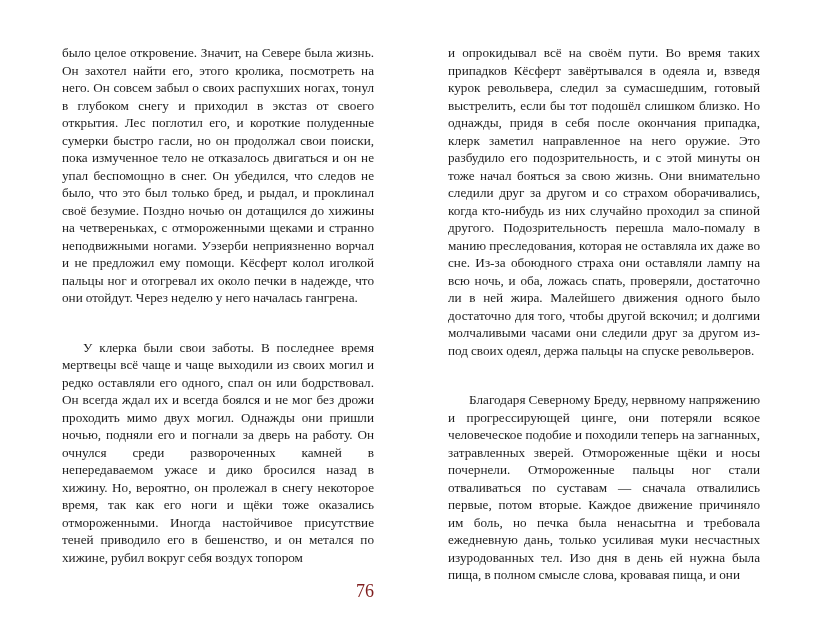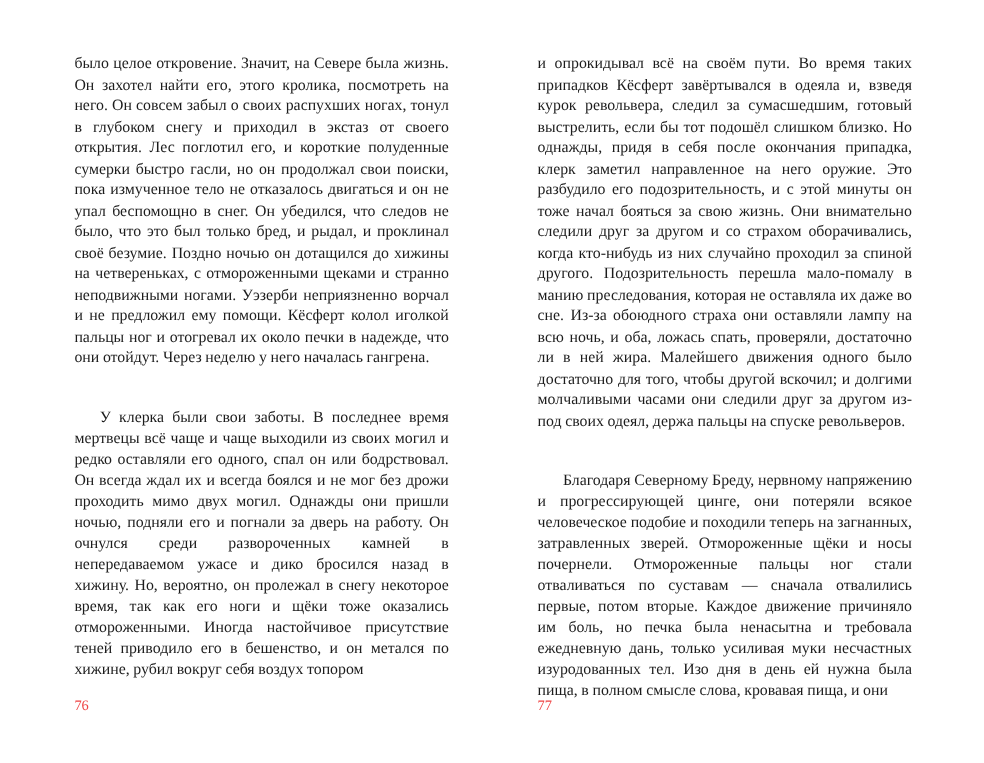--- a/index.html
+++ b/index.html
@@ -43,39 +43,38 @@
     }
     .para.indent {
       text-indent: 1.6em;
       margin-top: 32px;
     }
     .page-number {
       position: absolute;
       top: 537px;
       left: 0;
       width: 100%;
-      text-align: left;
-      font-size: 12px;
-      color: #ef4444;
+      text-align: right;
+      font-size: 18px;
+      color: #7f1d1d;
     }
   </style>
 </head>
 <body>
 
 <div class="spread">
 
   <div class="page">
     <div class="page-text">
       <p class="para no-indent">было целое откровение. Значит, на Севере была жизнь. Он захотел найти его, этого кролика, посмотреть на него. Он совсем забыл о своих распухших ногах, тонул в глубоком снегу и приходил в экстаз от своего открытия. Лес поглотил его, и короткие полуденные сумерки быстро гасли, но он продолжал свои поиски, пока измученное тело не отказалось двигаться и он не упал беспомощно в снег. Он убедился, что следов не было, что это был только бред, и рыдал, и проклинал своё безумие. Поздно ночью он дотащился до хижины на четвереньках, с отмороженными щеками и странно неподвижными ногами. Уэзерби неприязненно ворчал и не предложил ему помощи. Кёсферт колол иголкой пальцы ног и отогревал их около печки в надежде, что они отойдут. Через неделю у него началась гангрена.</p>
       <p class="para indent">У клерка были свои заботы. В последнее время мертвецы всё чаще и чаще выходили из своих могил и редко оставляли его одного, спал он или бодрствовал. Он всегда ждал их и всегда боялся и не мог без дрожи проходить мимо двух могил. Однажды они пришли ночью, подняли его и погнали за дверь на работу. Он очнулся среди развороченных камней в непередаваемом ужасе и дико бросился назад в хижину. Но, вероятно, он пролежал в снегу некоторое время, так как его ноги и щёки тоже оказались отмороженными. Иногда настойчивое присутствие теней приводило его в бешенство, и он метался по хижине, рубил вокруг себя воздух топором</p>
     </div>
     <div class="page-number">76</div>
   </div>
 
   <div class="page">
     <div class="page-text">
       <p class="para no-indent">и опрокидывал всё на своём пути. Во время таких припадков Кёсферт завёртывался в одеяла и, взведя курок револьвера, следил за сумасшедшим, готовый выстрелить, если бы тот подошёл слишком близко. Но однажды, придя в себя после окончания припадка, клерк заметил направленное на него оружие. Это разбудило его подозрительность, и с этой минуты он тоже начал бояться за свою жизнь. Они внимательно следили друг за другом и со страхом оборачивались, когда кто-нибудь из них случайно проходил за спиной другого. Подозрительность перешла мало-помалу в манию преследования, которая не оставляла их даже во сне. Из-за обоюдного страха они оставляли лампу на всю ночь, и оба, ложась спать, проверяли, достаточно ли в ней жира. Малейшего движения одного было достаточно для того, чтобы другой вскочил; и долгими молчаливыми часами они следили друг за другом из-под своих одеял, держа пальцы на спуске револьверов.</p>
       <p class="para indent">Благодаря Северному Бреду, нервному напряжению и прогрессирующей цинге, они потеряли всякое человеческое подобие и походили теперь на загнанных, затравленных зверей. Отмороженные щёки и носы почернели. Отмороженные пальцы ног стали отваливаться по суставам — сначала отвалились первые, потом вторые. Каждое движение причиняло им боль, но печка была ненасытна и требовала ежедневную дань, только усиливая муки несчастных изуродованных тел. Изо дня в день ей нужна была пища, в полном смысле слова, кровавая пища, и они</p>
     </div>
-    <div class="page-number">77</div>
   </div>
 
 </div>
 
 </body></html>

